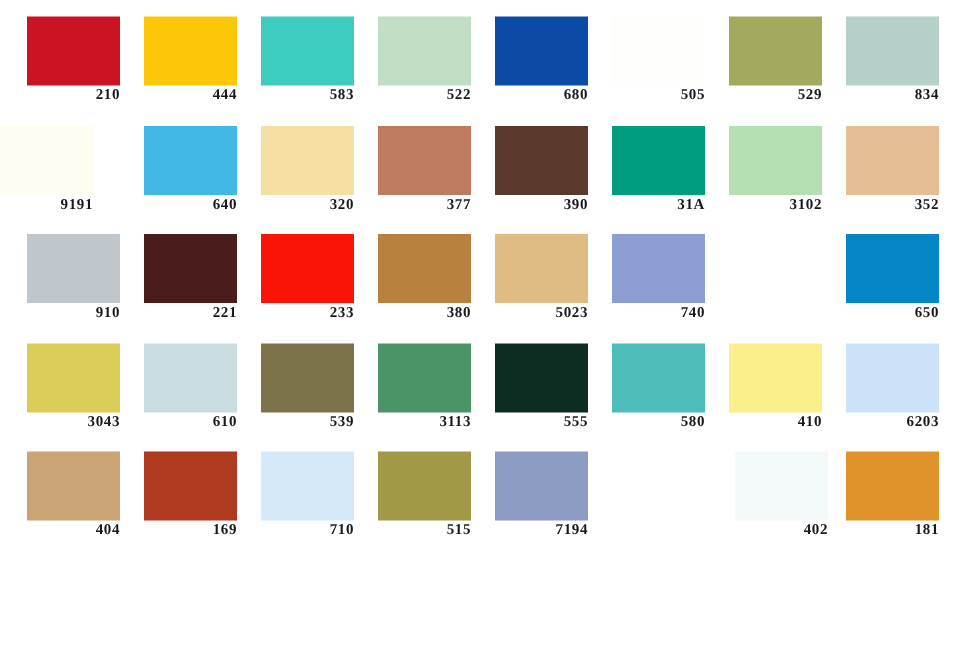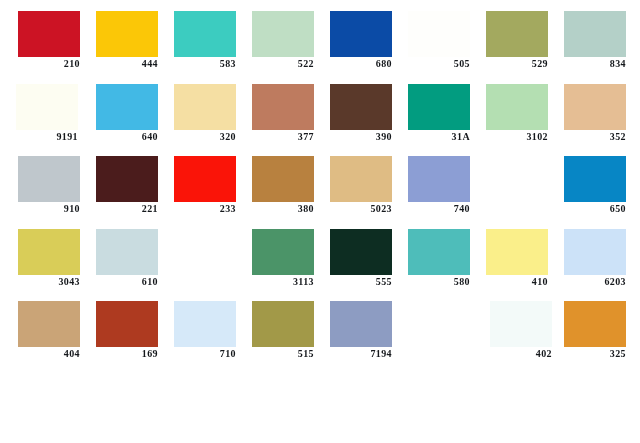--- a/index.html
+++ b/index.html
@@ -92,21 +92,21 @@
       <div class="swatch-chip" style="background-color: rgb(163, 169, 95);"></div>
       <div class="swatch-label">529</div>
     </div>
     <div class="swatch-cell" style="left:564px">
       <div class="swatch-chip" style="background-color: rgb(180, 208, 200);"></div>
       <div class="swatch-label">834</div>
     </div>
   </div>
 
   <div class="swatch-row">
-    <div class="swatch-cell" style="left:16px">
+    <div class="swatch-cell" style="left:0">
       <div class="swatch-chip" style="background-color: rgb(253, 253, 242);"></div>
       <div class="swatch-label">9191</div>
     </div>
     <div class="swatch-cell" style="left:96px">
       <div class="swatch-chip" style="background-color: rgb(66, 185, 229);"></div>
       <div class="swatch-label">640</div>
     </div>
     <div class="swatch-cell" style="left:174px">
       <div class="swatch-chip" style="background-color: rgb(245, 223, 163);"></div>
       <div class="swatch-label">320</div>
@@ -166,20 +166,24 @@
 
   <div class="swatch-row">
     <div class="swatch-cell" style="left:18px">
       <div class="swatch-chip" style="background-color: rgb(217, 205, 88);"></div>
       <div class="swatch-label">3043</div>
     </div>
     <div class="swatch-cell" style="left:96px">
       <div class="swatch-chip" style="background-color: rgb(201, 220, 224);"></div>
       <div class="swatch-label">610</div>
     </div>
+    <div class="swatch-cell" style="left:174px">
+      <div class="swatch-chip" style="background-color: rgb(125, 115, 74);"></div>
+      <div class="swatch-label">539</div>
+    </div>
     <div class="swatch-cell" style="left:252px">
       <div class="swatch-chip" style="background-color: rgb(75, 148, 104);"></div>
       <div class="swatch-label">3113</div>
     </div>
     <div class="swatch-cell" style="left:330px">
       <div class="swatch-chip" style="background-color: rgb(13, 45, 34);"></div>
       <div class="swatch-label">555</div>
     </div>
     <div class="swatch-cell" style="left:408px">
       <div class="swatch-chip" style="background-color: rgb(78, 189, 186);"></div>
@@ -215,18 +219,18 @@
     <div class="swatch-cell" style="left:330px">
       <div class="swatch-chip" style="background-color: rgb(141, 156, 194);"></div>
       <div class="swatch-label">7194</div>
     </div>
     <div class="swatch-cell" style="left:490px">
       <div class="swatch-chip" style="background-color: rgb(243, 250, 249);"></div>
       <div class="swatch-label">402</div>
     </div>
     <div class="swatch-cell" style="left:564px">
       <div class="swatch-chip" style="background-color: rgb(224, 146, 43);"></div>
-      <div class="swatch-label">325</div>
+      <div class="swatch-label">181</div>
     </div>
   </div>
 
 
 </div>
 
 </body></html>

